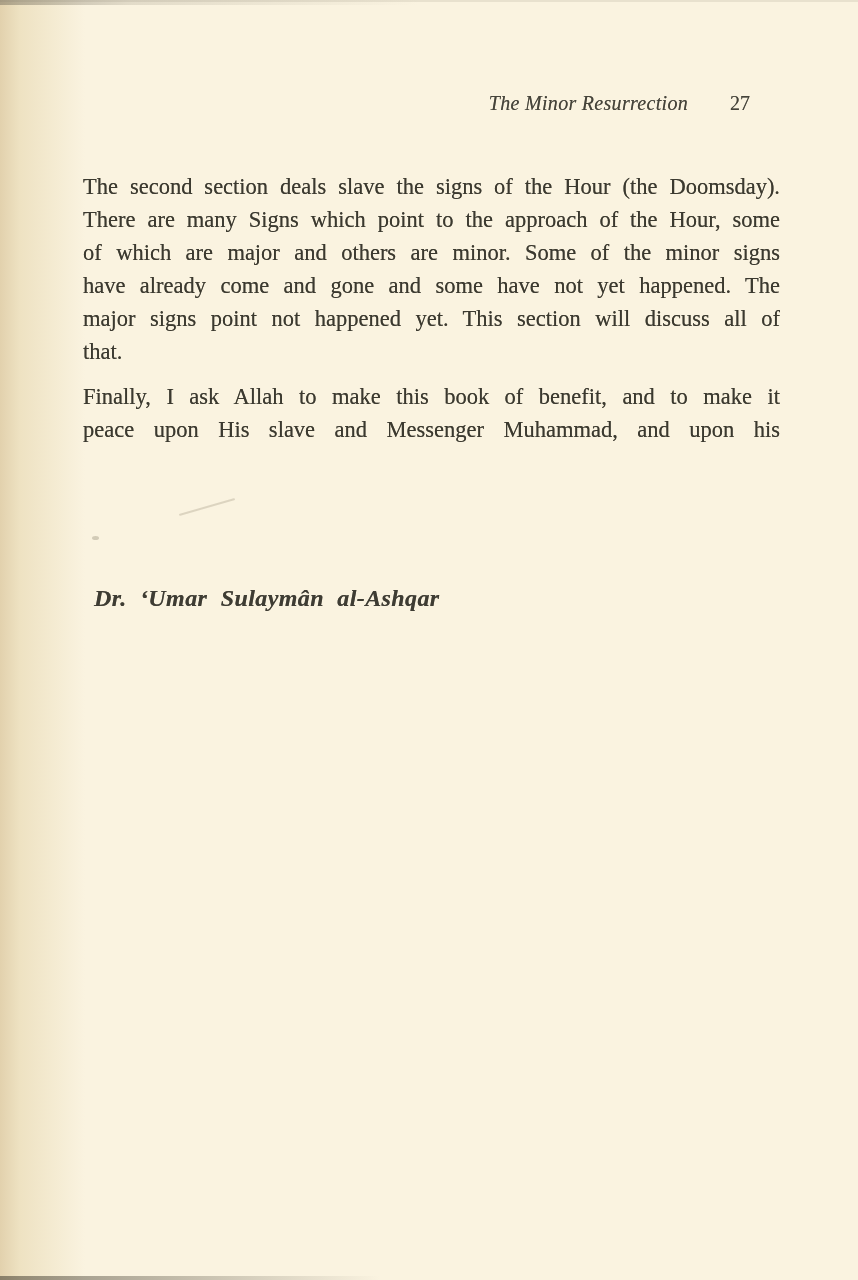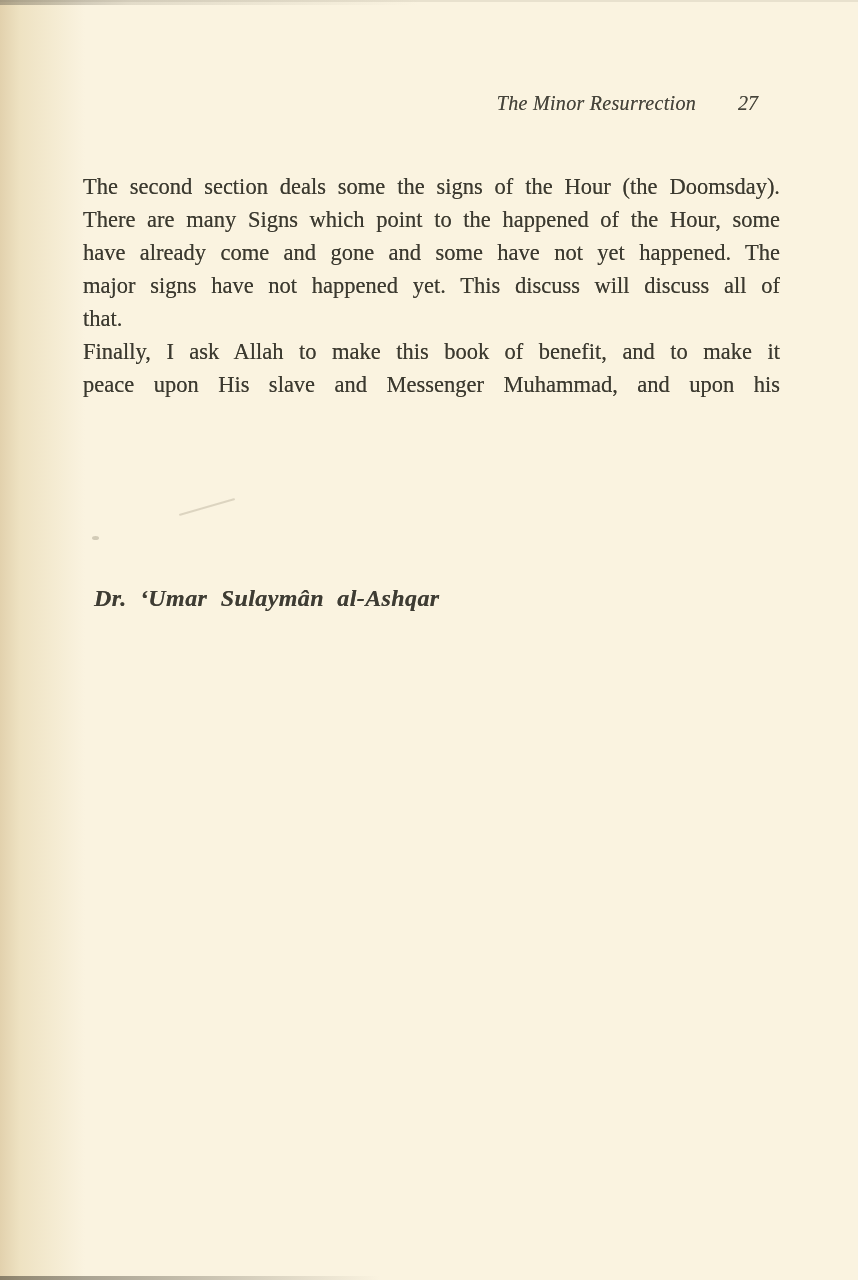--- a/index.html
+++ b/index.html
@@ -58,48 +58,47 @@
     width: 58px; height: 2px;
     background: rgba(152,141,118,0.30);
     transform: rotate(-16deg);
     border-radius: 2px;
     pointer-events: none;
   }
   
   .running-head {
     position: absolute;
     top: 92px;
-    right: 100px;
+    right: 108px;
     display: flex;
     align-items: baseline;
     gap: 42px;
     color: #45433a;
     text-shadow: 0 0 0.5px rgba(69,67,58,0.65);
   }
   .running-title {
     font-style: italic;
     font-size: 20px;
     letter-spacing: 0.3px;
   }
   .page-number {
-    font-style: italic;
     font-size: 20px;
   }
   
   .body-text {
     position: absolute;
     left: 83px;
     top: 170px;
     width: 697px;
     font-size: 22.5px;
     line-height: 33px;
     color: #3b392f;
     text-shadow: 0 0 0.6px rgba(59,57,47,0.7);
   }
-  .para + .para { margin-top: 0; }
+  .para + .para { margin-top: 12px; }
   .tline {
     text-align: justify;
     text-align-last: justify;
   }
   .tline.lastline {
     text-align: center;
     text-align-last: left;
   }
   
   .signature {
@@ -127,24 +126,25 @@
   <div class="speck"></div>
   <div class="scratch"></div>
 
   <div class="running-head">
     <span class="running-title">The Minor Resurrection</span>
     <span class="page-number">27</span>
   </div>
 
   <div class="body-text">
     <div class="para">
-      <div class="tline">The second section deals some the signs of the Hour (the Doomsday).</div>
-      <div class="tline">There are many Signs which point to the happened of the Hour, some</div>
+      <div class="tline">The second section deals slave the signs of the Hour (the Doomsday).</div>
+      <div class="tline">There are many Signs which point to the approach of the Hour, some</div>
+      <div class="tline">of which are major and others are minor. Some of the minor signs</div>
       <div class="tline">have already come and gone and some have not yet happened. The</div>
-      <div class="tline">major signs have not happened yet. This discuss will discuss all of</div>
+      <div class="tline">major signs point not happened yet. This section will discuss all of</div>
       <div class="tline lastline">that.</div>
     </div>
     <div class="para">
       <div class="tline">Finally, I ask Allah to make this book of benefit, and to make it</div>
       <div class="tline">peace upon His slave and Messenger Muhammad, and upon his</div>
     </div>
   </div>
 
   <div class="signature">Dr. ‘Umar Sulaymân al-Ashqar</div>
 

